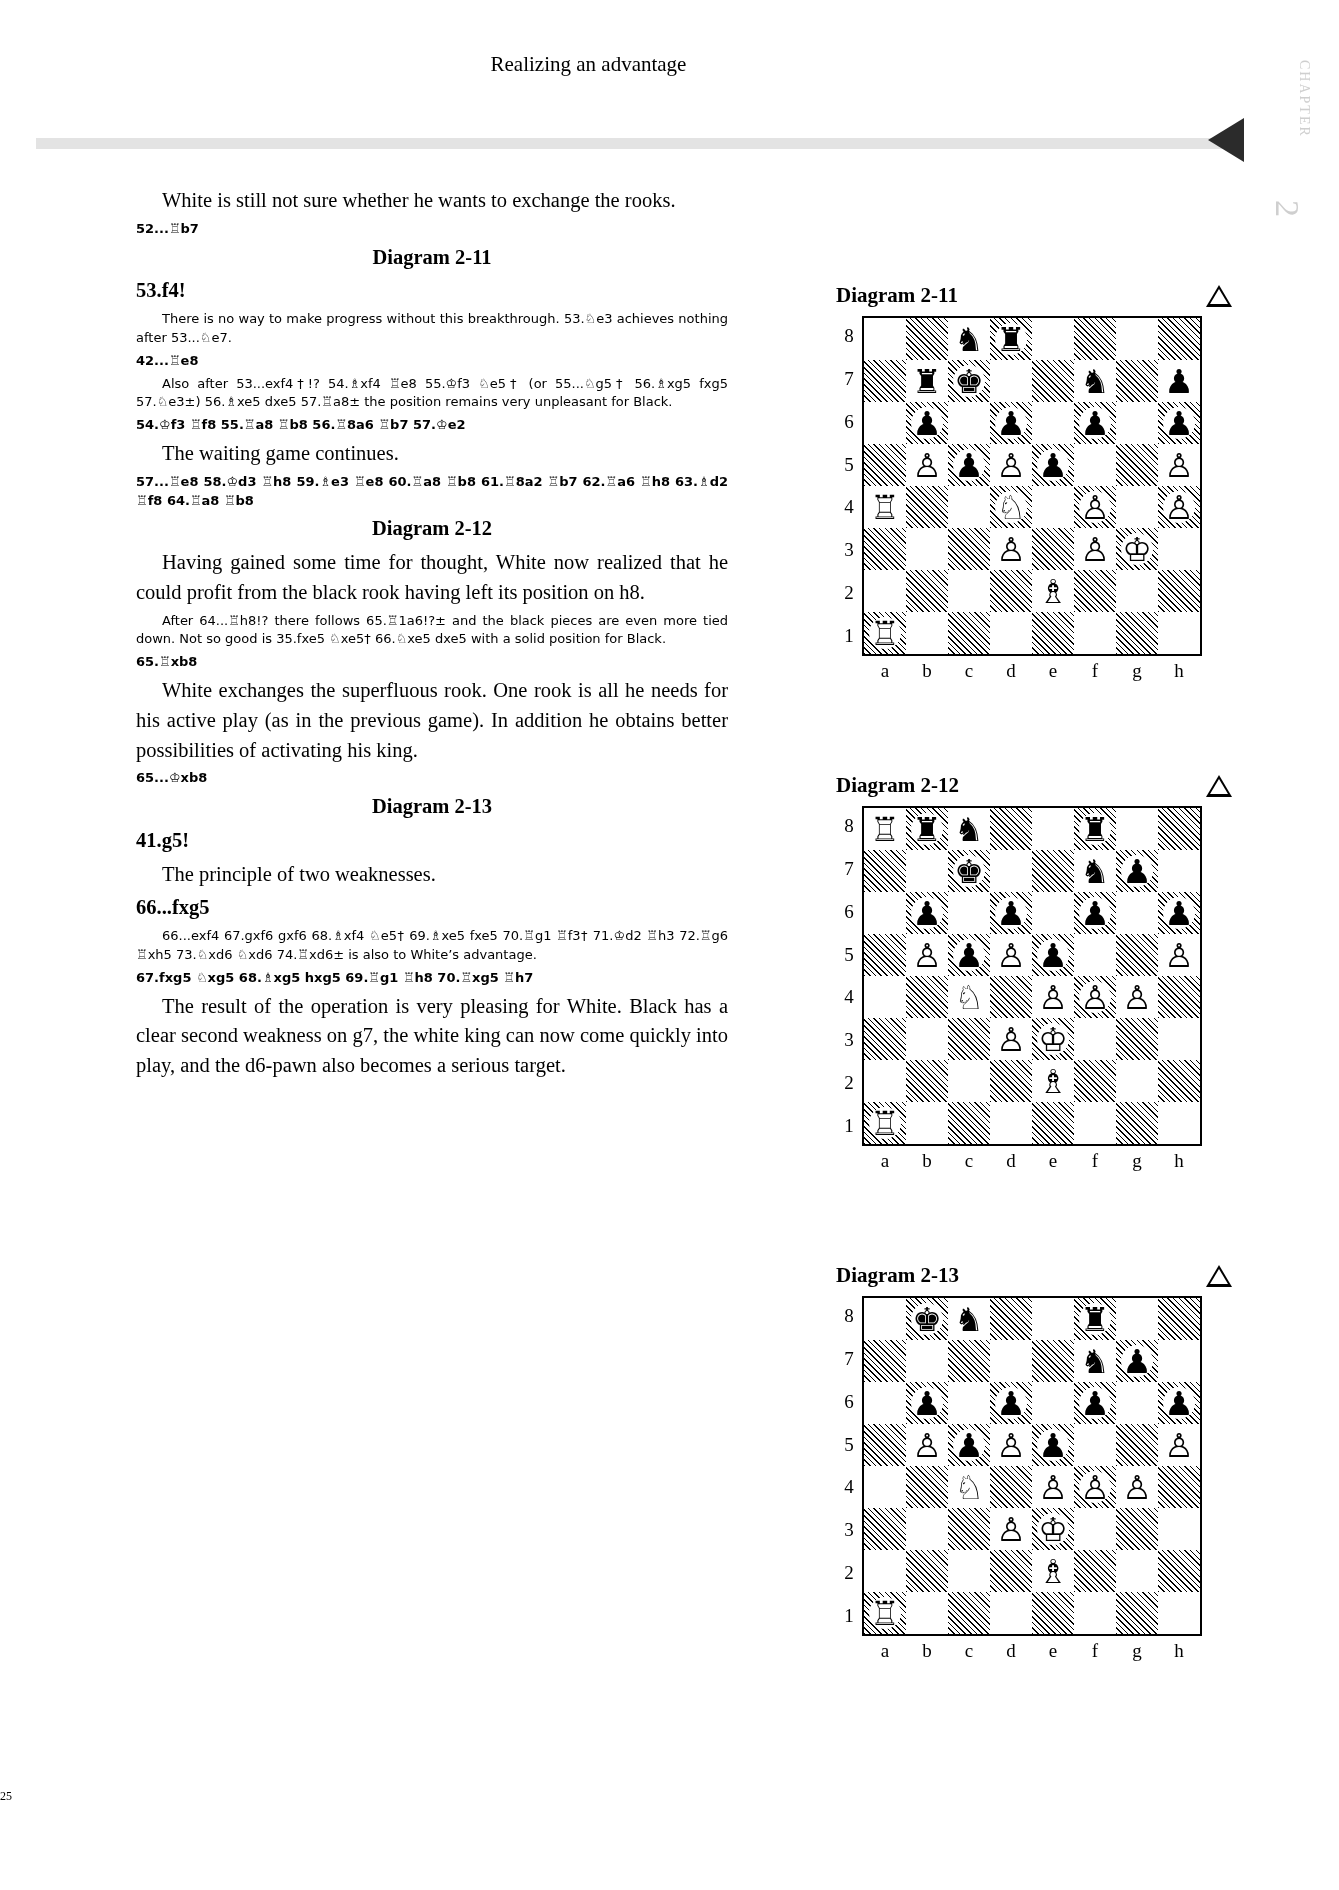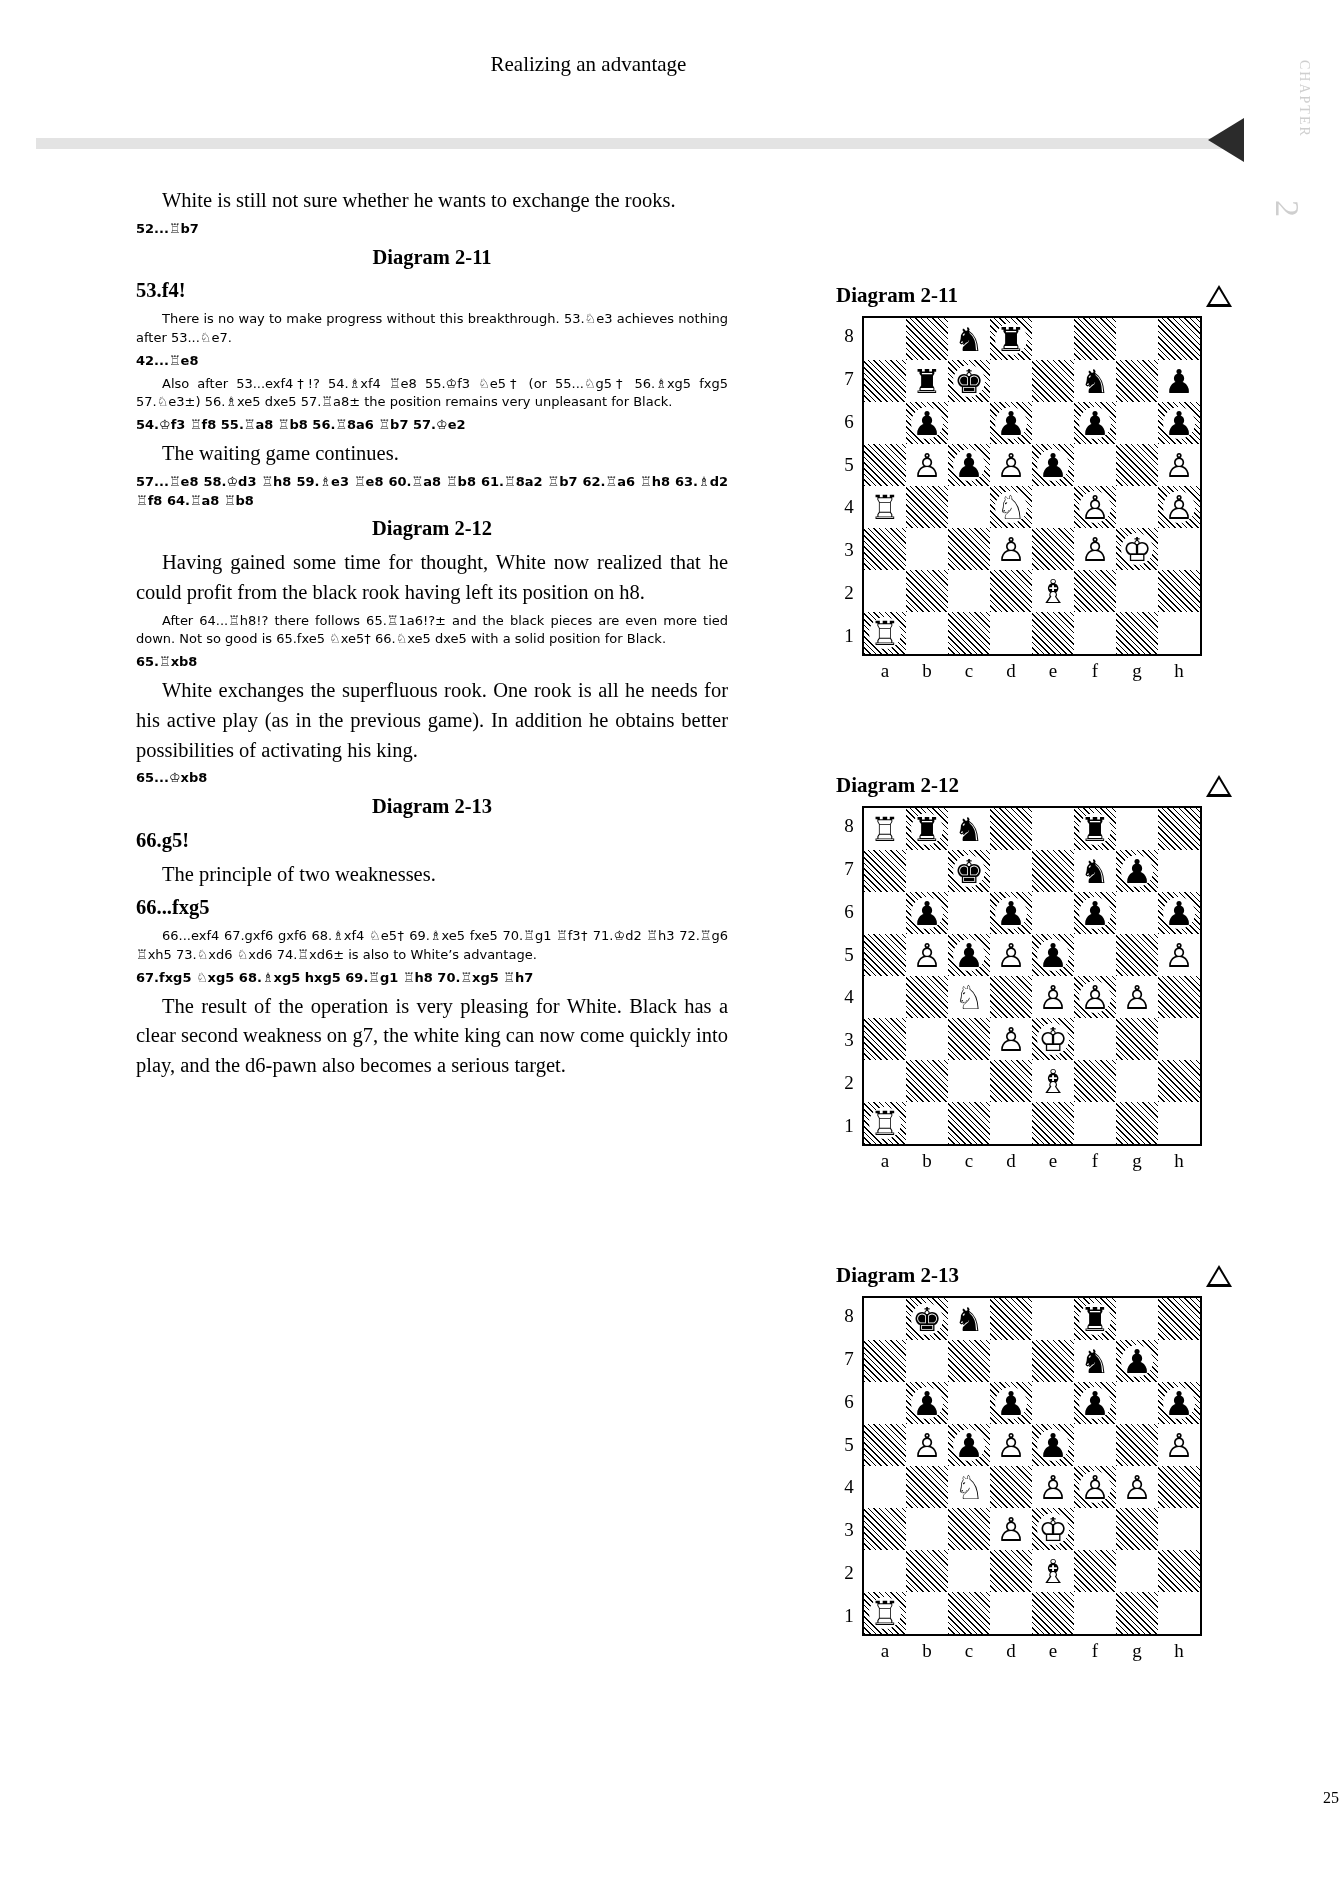--- a/index.html
+++ b/index.html
@@ -163,22 +163,22 @@
     font-size: 19px;
     text-align: center;
     font-family: "Liberation Serif", serif;
   }
 
   .page-number {
     position: absolute;
     top: 1789px;
     left: 0;
     width: 1339px;
-    text-align: right;
-    font-size: 16px;
+    text-align: left;
+    font-size: 12px;
   }
 </style>
 </head>
 <body>
 
 <div class="running-head">Realizing an advantage</div>
 <div class="head-rule"></div>
 <div class="head-arrow"></div>
 <div class="chapter-tab">CHAPTER</div>
 <div class="chapter-num">2</div>
@@ -189,26 +189,26 @@
   <p class="center">Diagram 2-11</p>
   <p class="bold">53.f4!</p>
   <p class="indent chess-f">There is no way to make progress without this breakthrough. 53.♘e3 achieves nothing after 53...♘e7.</p>
   <p class="bold chess-f">42...♖e8</p>
   <p class="indent chess-f">Also after 53...exf4†!? 54.♗xf4 ♖e8 55.♔f3 ♘e5† (or 55...♘g5† 56.♗xg5 fxg5 57.♘e3±) 56.♗xe5 dxe5 57.♖a8± the position remains very unpleasant for Black.</p>
   <p class="bold chess-f">54.♔f3 ♖f8 55.♖a8 ♖b8 56.♖8a6 ♖b7 57.♔e2</p>
   <p class="indent">The waiting game continues.</p>
   <p class="bold chess-f">57...♖e8 58.♔d3 ♖h8 59.♗e3 ♖e8 60.♖a8 ♖b8 61.♖8a2 ♖b7 62.♖a6 ♖h8 63.♗d2 ♖f8 64.♖a8 ♖b8</p>
   <p class="center">Diagram 2-12</p>
   <p class="indent">Having gained some time for thought, White now realized that he could profit from the black rook having left its position on h8.</p>
-  <p class="indent chess-f">After 64...♖h8!? there follows 65.♖1a6!?± and the black pieces are even more tied down. Not so good is 65.fxe5 ♘xe5† 66.♘xe5 dxe5 with a solid position for Black.</p>
+  <p class="indent chess-f">After 64...♖h8!? there follows 65.♖1a6!?± and the black pieces are even more tied down. Not so good is 35.fxe5 ♘xe5† 66.♘xe5 dxe5 with a solid position for Black.</p>
   <p class="bold chess-f">65.♖xb8</p>
   <p class="indent">White exchanges the superfluous rook. One rook is all he needs for his active play (as in the previous game). In addition he obtains better possibilities of activating his king.</p>
   <p class="bold chess-f">65...♔xb8</p>
   <p class="center">Diagram 2-13</p>
-  <p class="bold">66.g5!</p>
+  <p class="bold">41.g5!</p>
   <p class="indent">The principle of two weaknesses.</p>
   <p class="bold">66...fxg5</p>
   <p class="indent chess-f">66...exf4 67.gxf6 gxf6 68.♗xf4 ♘e5† 69.♗xe5 fxe5 70.♖g1 ♖f3† 71.♔d2 ♖h3 72.♖g6 ♖xh5 73.♘xd6 ♘xd6 74.♖xd6± is also to White’s advantage.</p>
   <p class="bold chess-f">67.fxg5 ♘xg5 68.♗xg5 hxg5 69.♖g1 ♖h8 70.♖xg5 ♖h7</p>
   <p class="indent">The result of the operation is very pleasing for White. Black has a clear second weakness on g7, the white king can now come quickly into play, and the d6-pawn also becomes a serious target.</p>
 </div>
 
 <div class="diagram-block" id="diag0" style="top:283px; left:836px;">
     <div class="diag-head">
       <div class="diag-title">Diagram 2-11</div>

